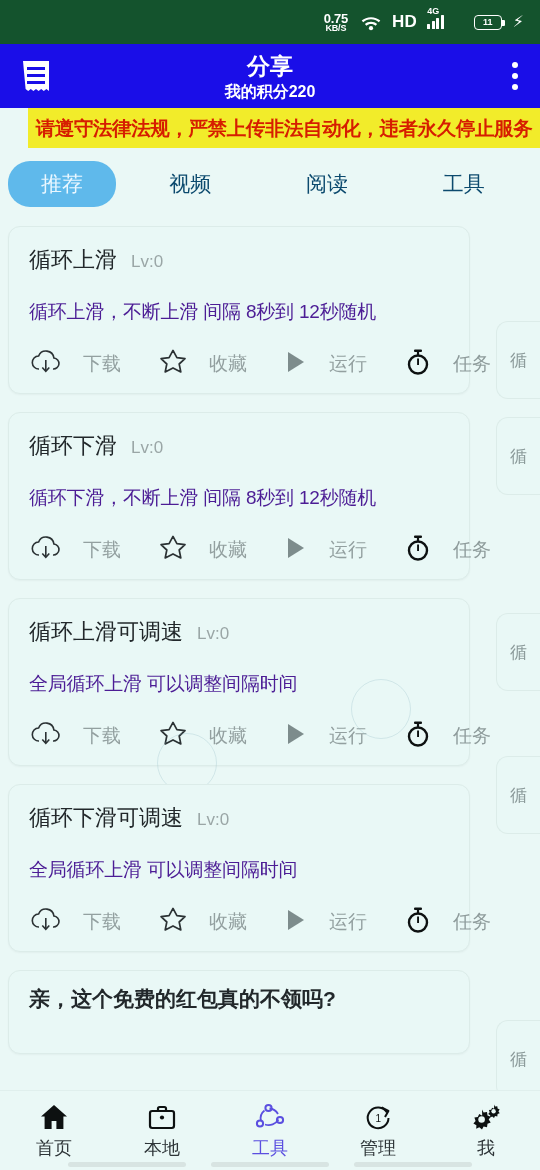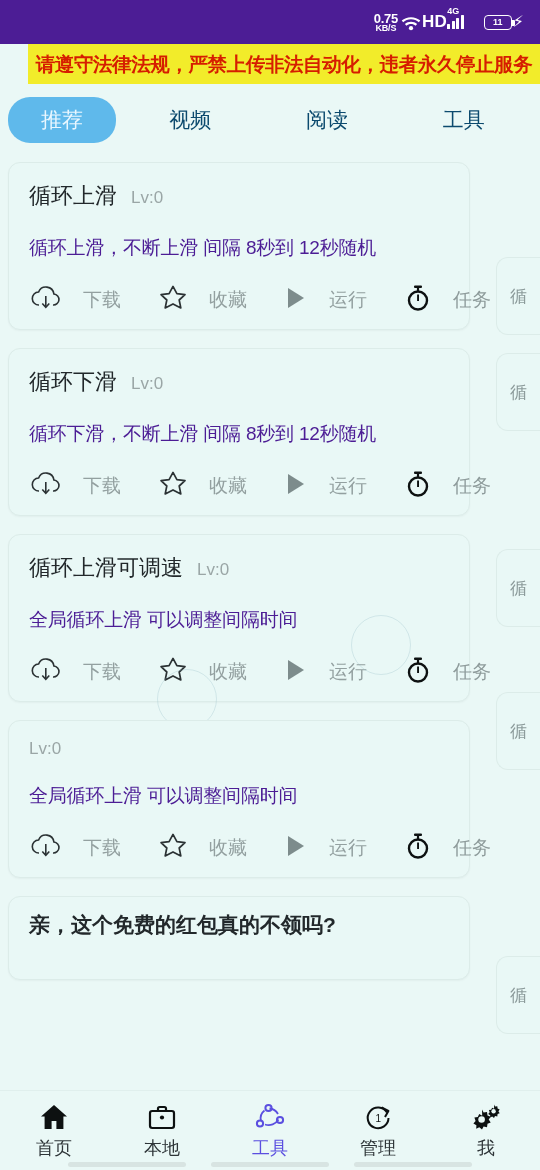--- a/index.html
+++ b/index.html
@@ -11,23 +11,23 @@
   }
   #app {
     position: relative;
     width: 540px; height: 1170px;
     background: #eaf8f6;
     display: flex; flex-direction: column;
   }
 
   
   .statusbar {
-    height: 44px; background: #4c1d95;
+    height: 44px; background: #14532d;
     display: flex; align-items: center; justify-content: flex-end;
-    padding: 0 16px 0 14px; flex: 0 0 auto;
+    padding: 0 16px 0 14px; gap: 10px; flex: 0 0 auto;
   }
   .net-speed { color:#fff; line-height:1; text-align:center; margin-right:2px; }
   .net-speed .v { display:block; font-size:13px; font-weight:bold; letter-spacing:-0.3px;}
   .net-speed .u { display:block; font-size:9px; font-weight:bold; letter-spacing:-0.2px; margin-top:-1px;}
   .sb-icon { display:flex; align-items:center; color:#fff; }
   .hd-text { color:#fff; font-size:17px; font-weight:bold; letter-spacing:0.4px; }
   .sig-wrap { position:relative; display:flex; align-items:flex-end; gap:1.5px; }
   .sig-wrap .g4 { position:absolute; top:-9px; left:0px; font-size:9px; font-weight:bold; color:#fff; }
   .bar { width:3px; background:#fff; border-radius:0.5px; }
   .battery {
@@ -164,20 +164,41 @@
       <span class="bar" style="height:8px"></span>
       <span class="bar" style="height:11px"></span>
       <span class="bar" style="height:14px"></span>
     </div>
     <div class="battery">
       <span>11</span>
     </div>
     <span class="bolt">⚡</span>
   </div>
 
+  <div class="appbar">
+    <div class="appbar-left">
+      <span class="receipt-icon">
+        <svg width="32" height="34" viewBox="0 0 32 34">
+          <path d="M3 2h26v30l-2.6-2-2.6 2-2.6-2-2.6 2-2.6-2-2.6 2-2.6-2-2.6 2-2.6-2z" fill="#fff"></path>
+          <rect x="7" y="8" width="18" height="3" fill="#1a0ee8"></rect>
+          <rect x="7" y="15" width="18" height="3" fill="#1a0ee8"></rect>
+          <rect x="7" y="22" width="18" height="3" fill="#1a0ee8"></rect>
+        </svg>
+      </span>
+    </div>
+    <div class="appbar-titles">
+      <div class="appbar-title">分享</div>
+      <div class="appbar-sub">我的积分220</div>
+    </div>
+    <div class="appbar-right">
+      <span class="dot"></span>
+      <span class="dot"></span>
+      <span class="dot"></span>
+    </div>
+  </div>
 
   <div class="notice">请遵守法律法规，严禁上传非法自动化，违者永久停止服务</div>
 
   <div class="tabs">
     <div class="tab sel">推荐</div>
     <div class="tab">视频</div>
     <div class="tab">阅读</div>
     <div class="tab">工具</div>
   </div>
 
@@ -334,20 +355,21 @@
             </span>
             <span class="action-label">任务</span>
           </div>
         </div>
         <span class="ripple" style="width:60px;height:60px;right:58px;top:80px;"></span>
         <span class="ripple" style="width:60px;height:60px;left:148px;bottom:-28px;"></span>
       </div>
 
       <div class="card">
         <div class="card-head">
+          <span class="card-title">循环下滑可调速</span>
           <span class="card-level">Lv:0</span>
         </div>
         <div class="card-desc">全局循环上滑 可以调整间隔时间</div>
         <div class="card-actions">
           <div class="action">
             <span>
               <svg width="34" height="30" viewBox="0 0 34 30">
                   <g fill="none" stroke="#2b3234" stroke-width="1.6">
                     <path d="M10 22a6.5 6.5 0 0 1-.4-13 8 8 0 0 1 15.3 2 5.5 5.5 0 0 1-.9 11"></path>
                   </g>

